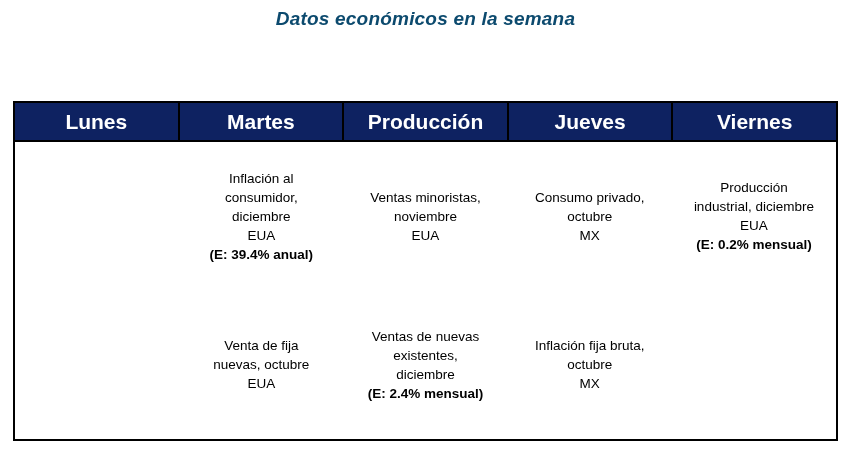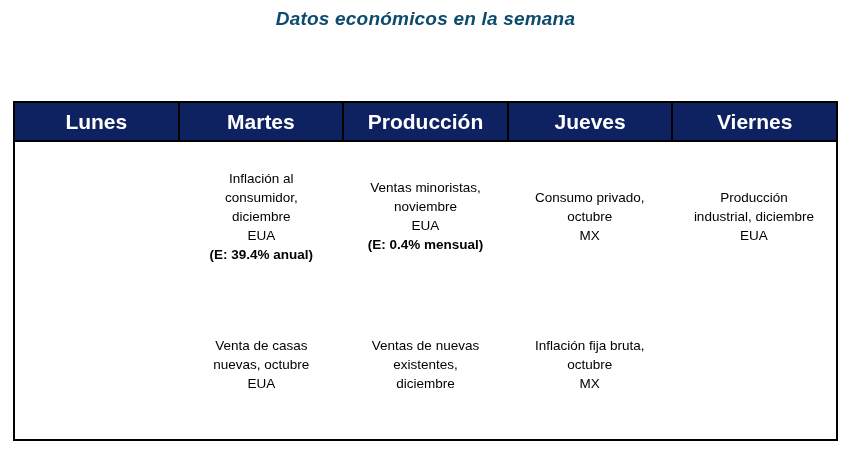--- a/index.html
+++ b/index.html
@@ -104,46 +104,47 @@
           <div class="cell-text">Inflación al
 consumidor,
 diciembre
 EUA</div>
           <div class="estimate">(E: 39.4% anual)</div>
         </div>
         <div class="cell">
           <div class="cell-text">Ventas minoristas,
 noviembre
 EUA</div>
-          <div class="estimate">(E: 0.4% mensual)</div>
         </div>
         <div class="cell">
           <div class="cell-text">Consumo privado,
 octubre
 MX</div>
           <div class="estimate"></div>
         </div>
         <div class="cell">
           <div class="cell-text">Producción
 industrial, diciembre
 EUA</div>
+          <div class="estimate">(E: 0.2% mensual)</div>
         </div>
       </div>
 
       <div class="brow">
         <div class="cell"></div>
         <div class="cell">
-          <div class="cell-text">Venta de casas
+          <div class="cell-text">Venta de fija
 nuevas, octubre
 EUA</div>
         </div>
         <div class="cell">
           <div class="cell-text">Ventas de nuevas
 existentes,
 diciembre</div>
+          <div class="estimate">(E: 2.4% mensual)</div>
         </div>
         <div class="cell">
           <div class="cell-text">Inflación fija bruta,
 octubre
 MX</div>
           <div class="estimate"></div>
         </div>
         <div class="cell"></div>
       </div>
 

